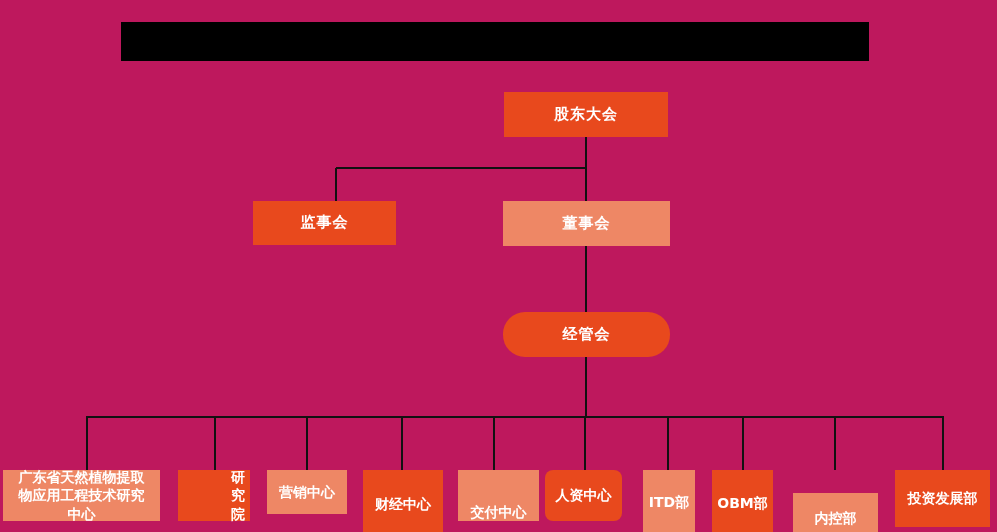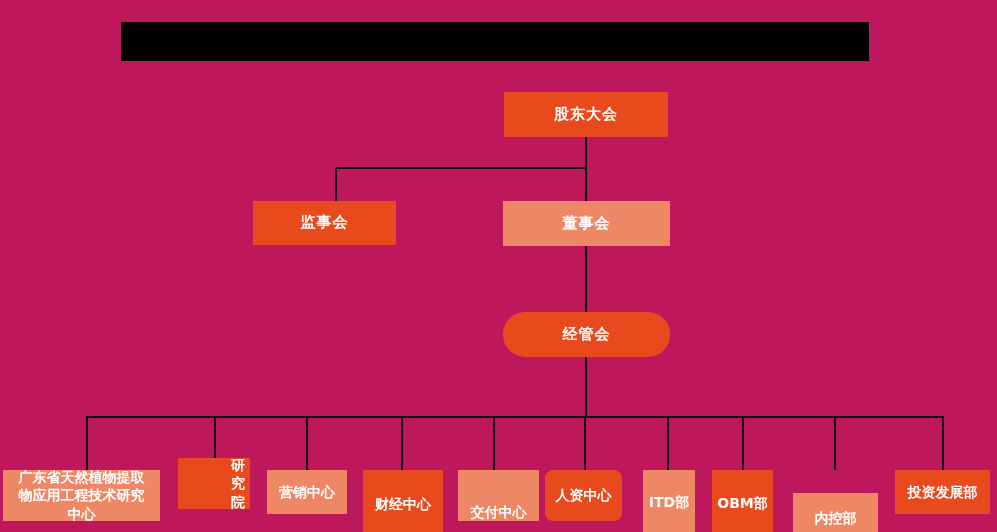--- a/index.html
+++ b/index.html
@@ -81,21 +81,21 @@
     <span>董事会</span>
   </div>
 
   <div class="node solid lvl-top" style="left:503px; top:312px; width:167px; height:45px;border-radius:22px;">
     <span>经管会</span>
   </div>
 
   <div class="node light lvl-dept dept-long" style="left:3px; top:470px; width:157px; height:51px;">
     <span>广东省天然植物提取物应用工程技术研究中心</span>
   </div>
-  <div class="node solid lvl-dept" style="left:178px; top:458px; width:72px; height:51px;padding-left:48px;">
+  <div class="node solid lvl-dept" style="left:178px; top:470px; width:72px; height:51px;padding-left:48px;">
     <span>研究院</span>
   </div>
   <div class="node light lvl-dept" style="left:267px; top:470px; width:80px; height:44px;">
     <span>营销中心</span>
   </div>
   <div class="node solid lvl-dept" style="left:363px; top:470px; width:80px; height:68px;text-align:center;">
     <span>财经中心</span>
   </div>
   <div class="node light lvl-dept" style="left:458px; top:470px; width:81px; height:51px;align-items:flex-end;">
     <span>交付中心</span>
@@ -105,17 +105,17 @@
   </div>
   <div class="node light lvl-dept" style="left:643px; top:470px; width:52px; height:65px;">
     <span>ITD部</span>
   </div>
   <div class="node solid lvl-dept" style="left:712px; top:470px; width:61px; height:67px;">
     <span>OBM部</span>
   </div>
   <div class="node light lvl-dept" style="left:793px; top:493px; width:85px; height:51px;">
     <span>内控部</span>
   </div>
-  <div class="node solid lvl-dept" style="left:895px; top:470px; width:95px; height:44px;">
+  <div class="node solid lvl-dept" style="left:895px; top:470px; width:95px; height:57px;">
     <span>投资发展部</span>
   </div>
 
 </div>
 
 </body></html>

